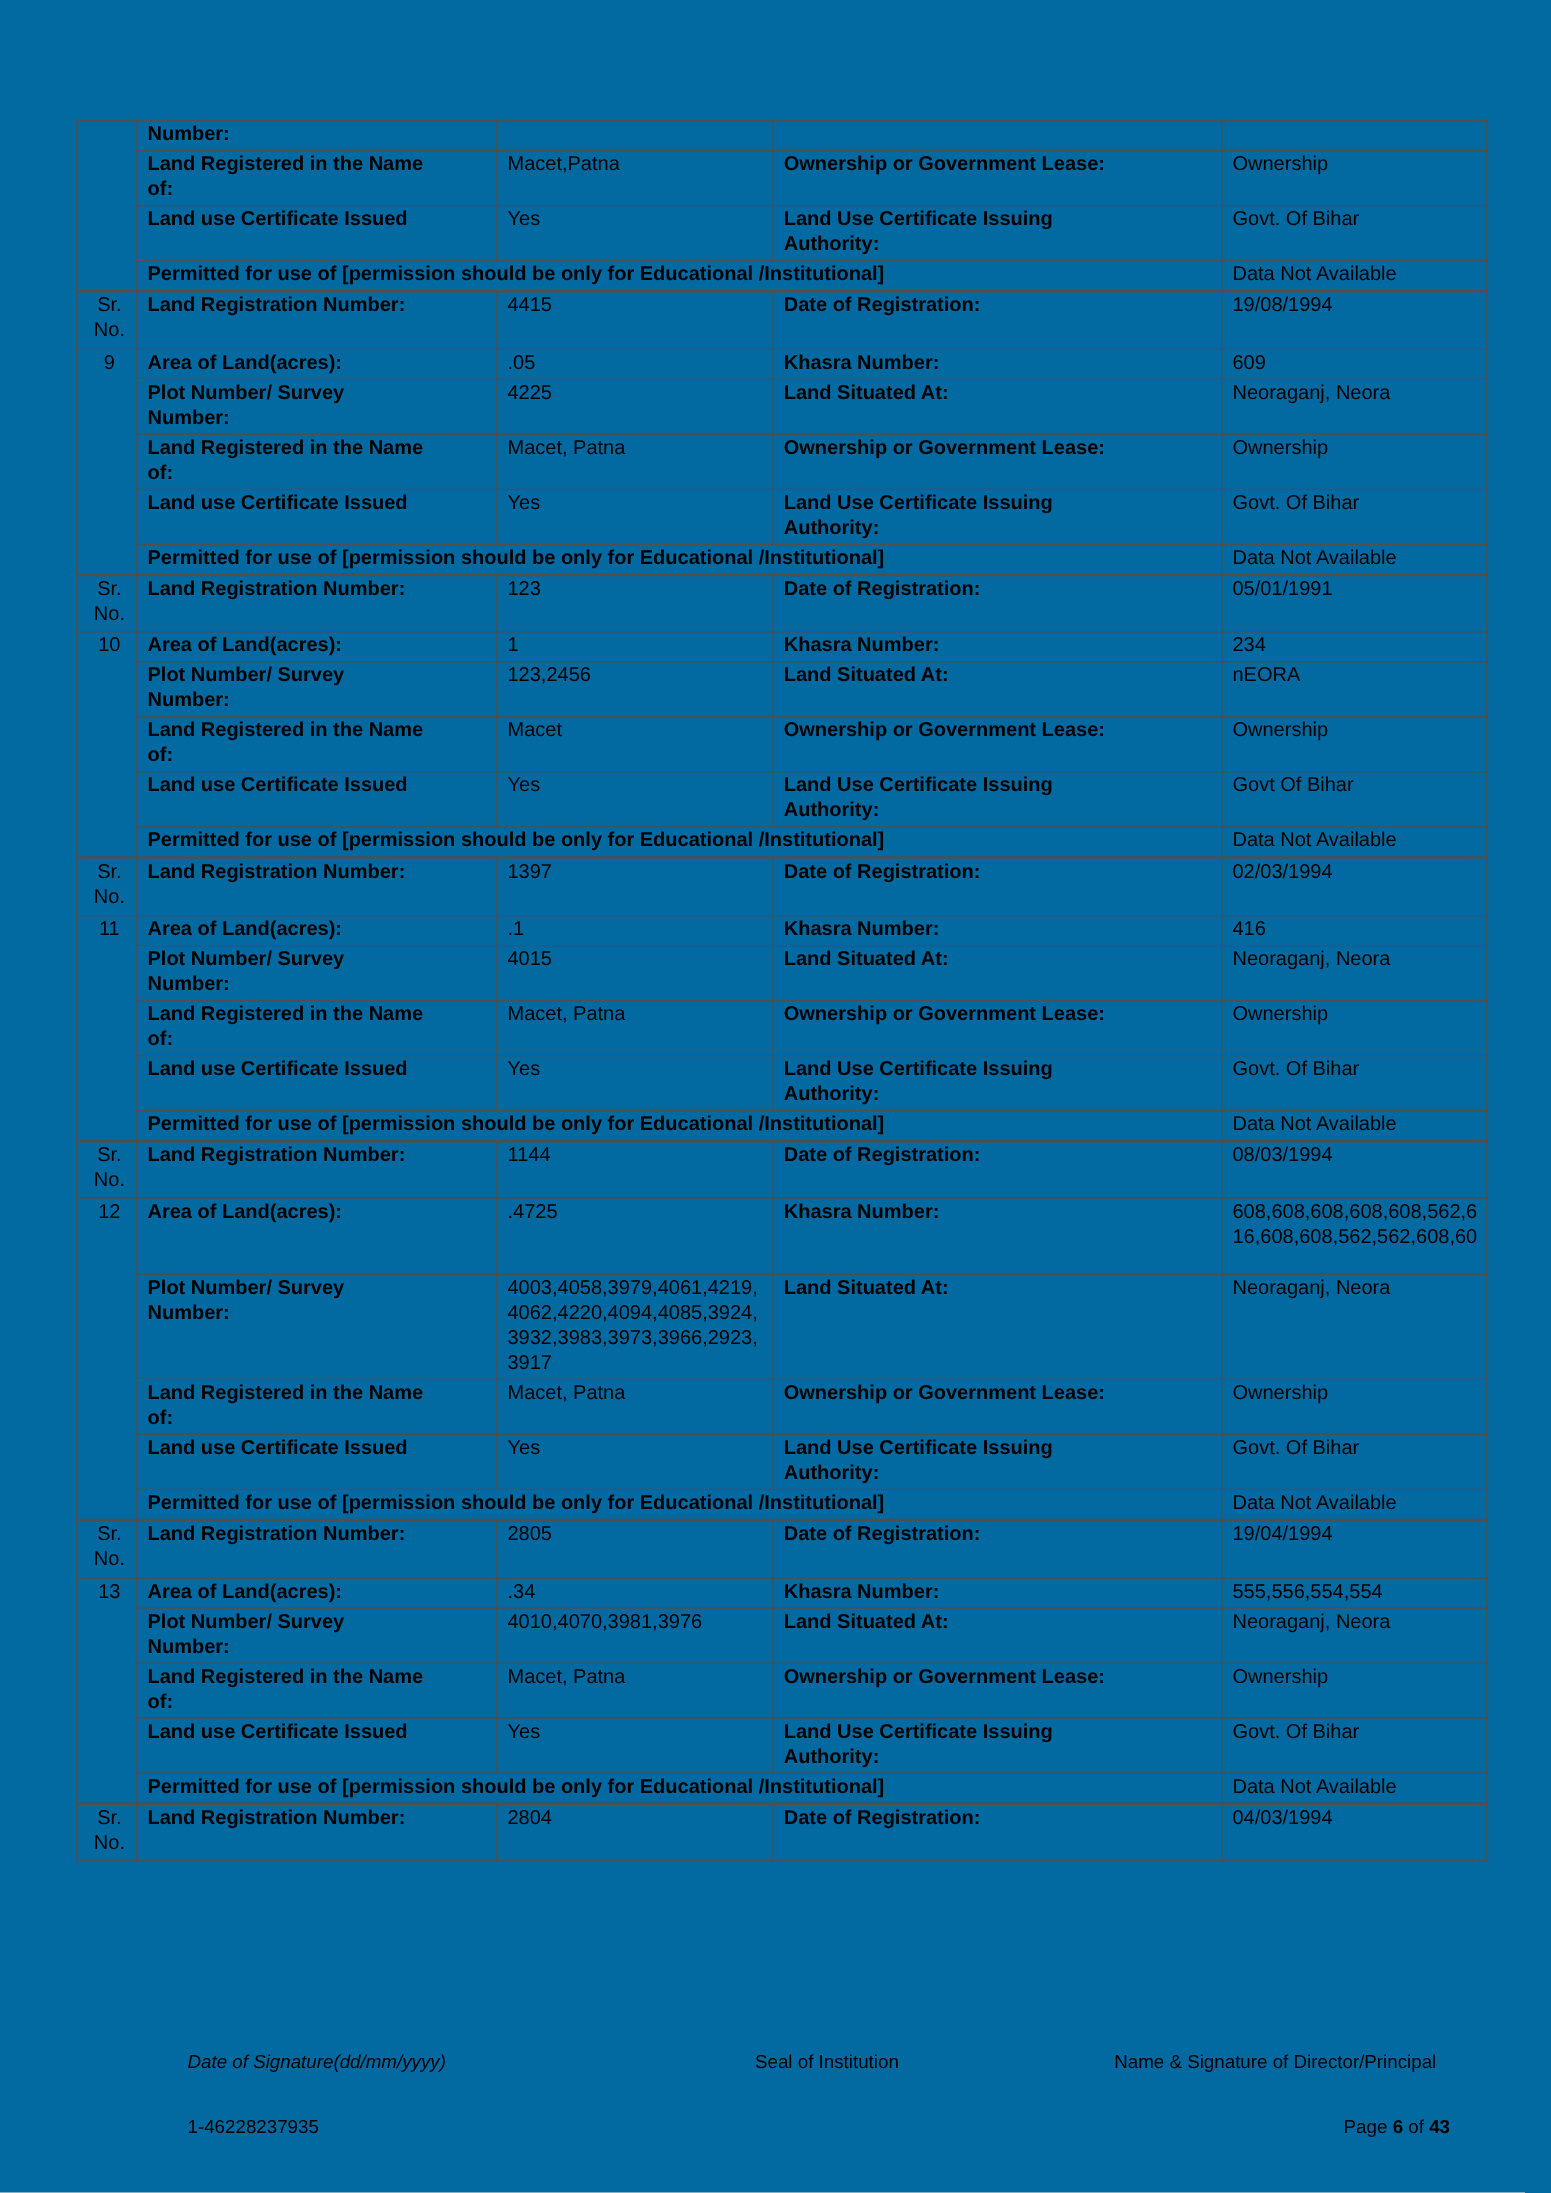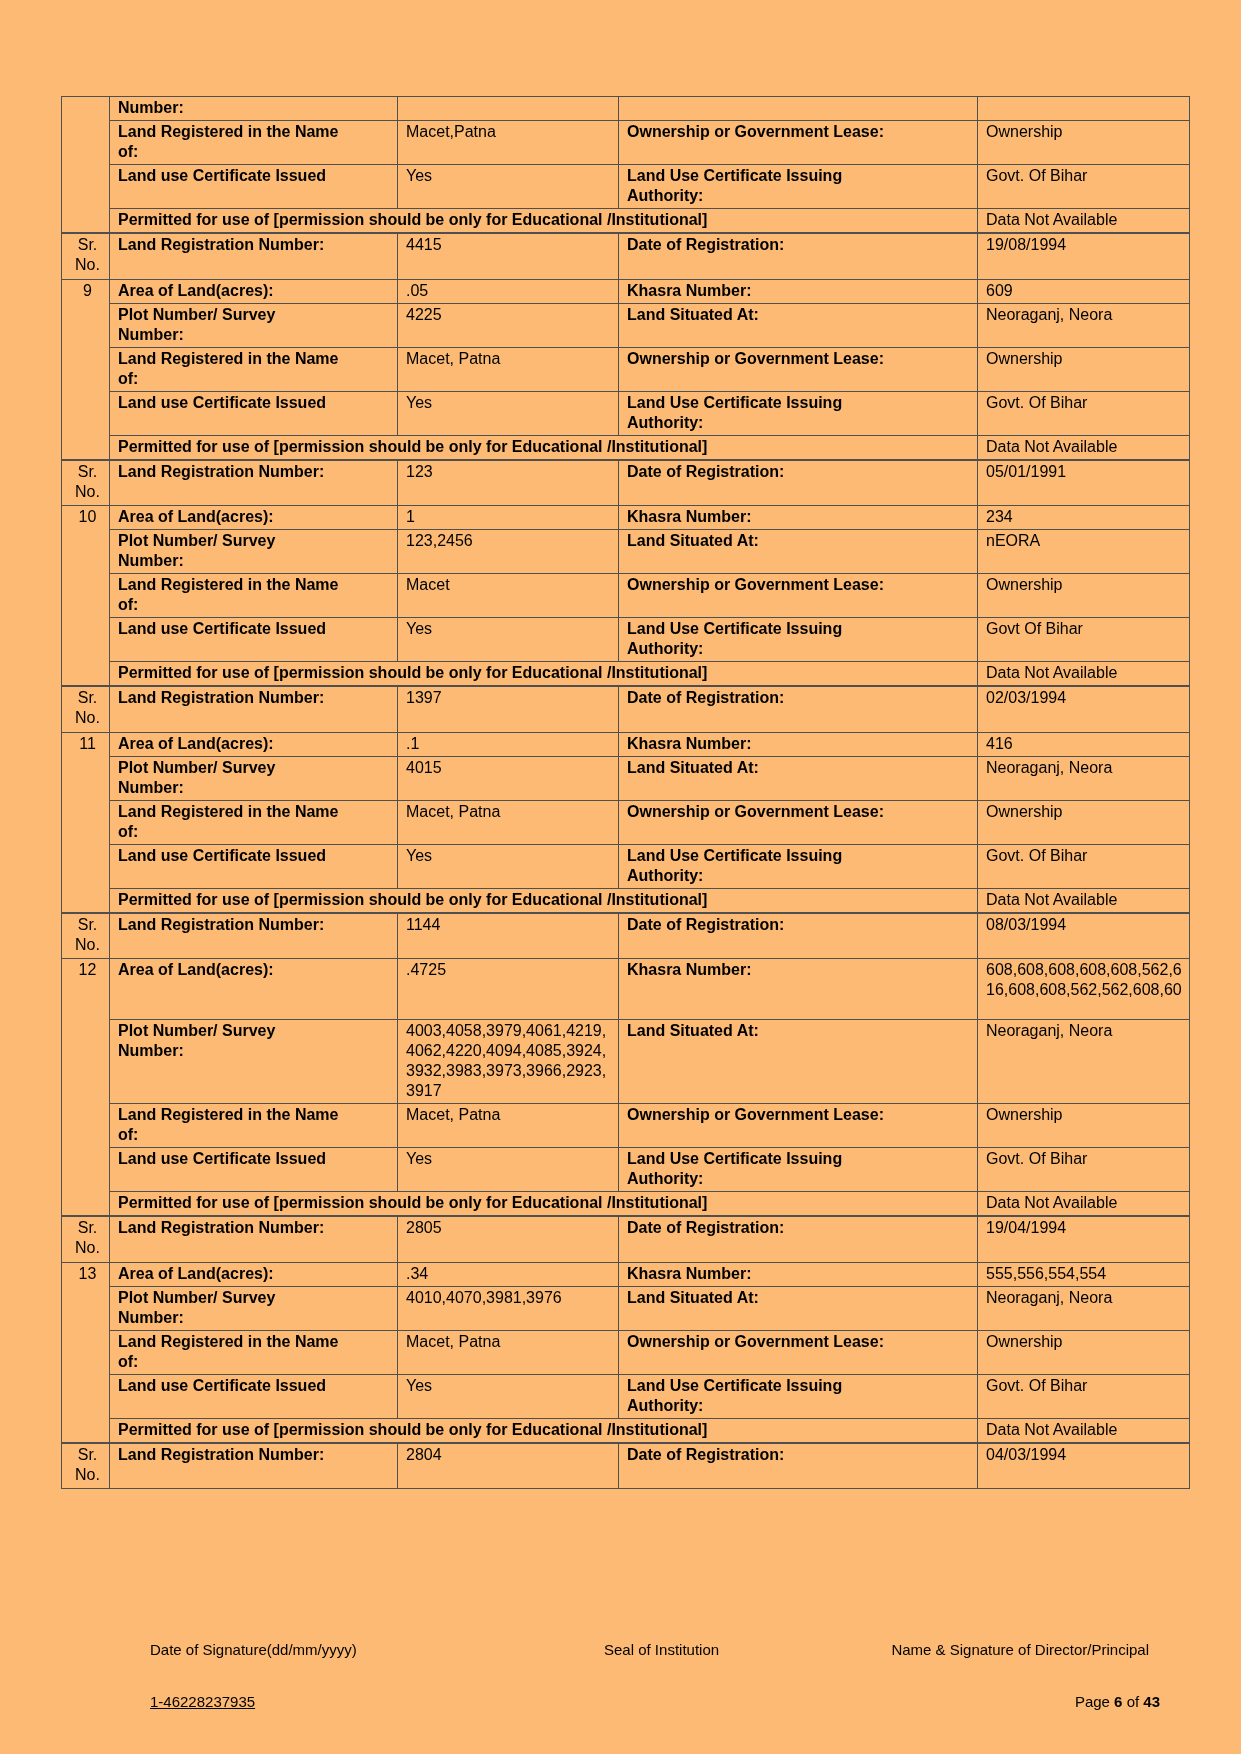--- a/index.html
+++ b/index.html
@@ -1,18 +1,18 @@
 <!DOCTYPE html>
 <html><head>
 <meta charset="utf-8">
 <style>
   :root{ --line:#4f4f4f; --ink:#000; }
   html,body{ margin:0; padding:0; background:#e8e8e8; }
   .page{
-    position:relative; width:1241px; height:1754px; background:#fdba74;
+    position:relative; width:1241px; height:1754px; background:#0369a1;
     margin:0 auto; font-family:"Liberation Sans", sans-serif; color:var(--ink);
     overflow:hidden;
   }
   table.land{
     position:absolute; left:61px; top:96px; width:1128px;
     border-collapse:collapse; table-layout:fixed;
     border:1px solid var(--line);
   }
   table.land td{
     border:1px solid var(--line); vertical-align:top;
@@ -21,24 +21,24 @@
   }
   td.lbl{ font-weight:bold; white-space:pre-line; }
   td.val{ padding-left:10px; word-break:break-all; }
   td.sr{ font-weight:normal; text-align:center; padding:1px 2px; white-space:pre-line; }
   td.srnum{ text-align:center; padding:1px 2px; }
   tr.block-start td{ border-top:2px solid var(--line); }
   .footer-sign{ position:absolute; left:0; top:1638; width:100%; }
   .footer-sign, .footer-meta{ position:absolute; width:1241px; font-size:15px; line-height:19px; }
   .footer-sign{ top:1640px; }
   .footer-meta{ top:1692px; }
-  .fs-date{ position:absolute; left:150px; top:0; }
+  .fs-date{ position:absolute; left:150px; top:0;font-style:italic; }
   .fs-seal{ position:absolute; left:604px; top:0; }
   .fs-director{ position:absolute; right:92px; top:0; }
-  .fm-docid{ position:absolute; left:150px; top:0;text-decoration:underline; }
+  .fm-docid{ position:absolute; left:150px; top:0; }
   .fm-page{ position:absolute; right:81px; top:0; }
   .b{ font-weight:bold; }
 </style>
 </head>
 <body>
 
 <div class="page">
 
   <table class="land">
     <colgroup>

